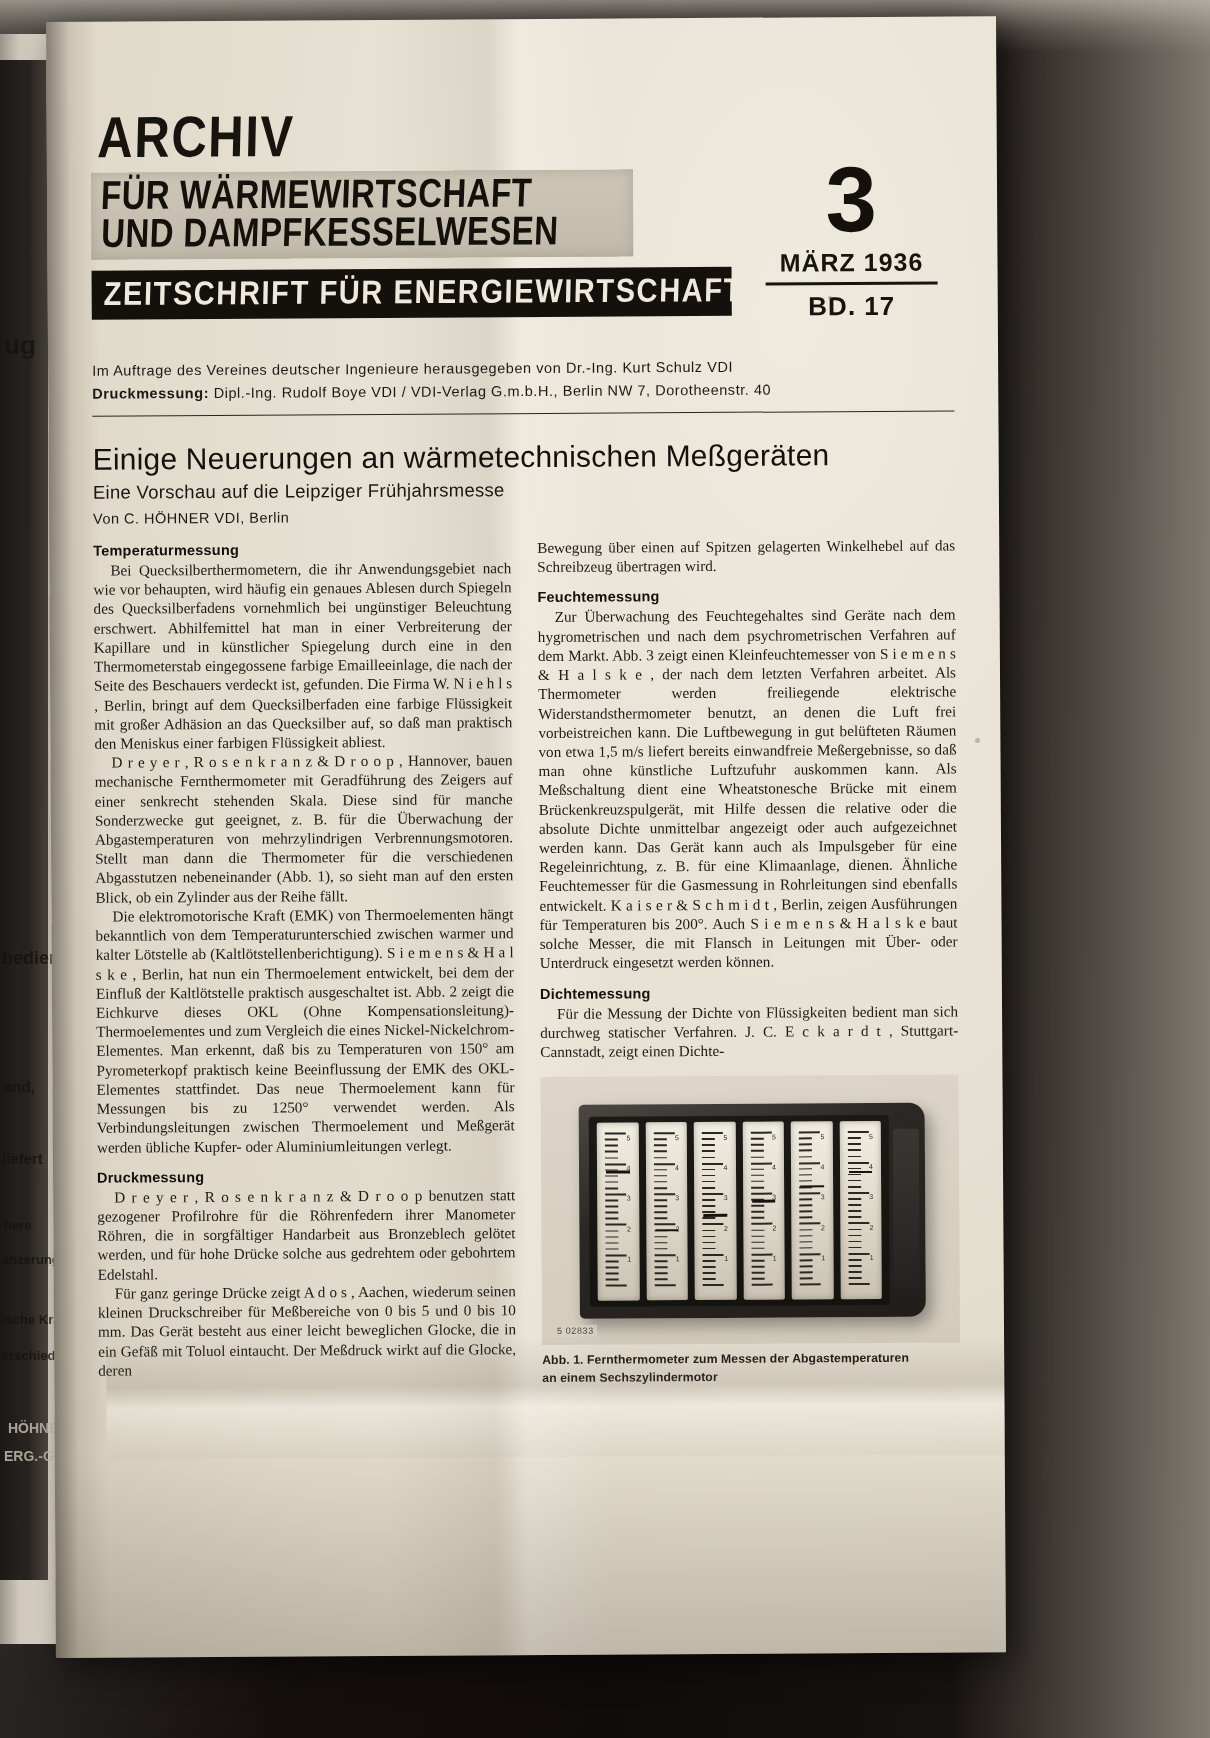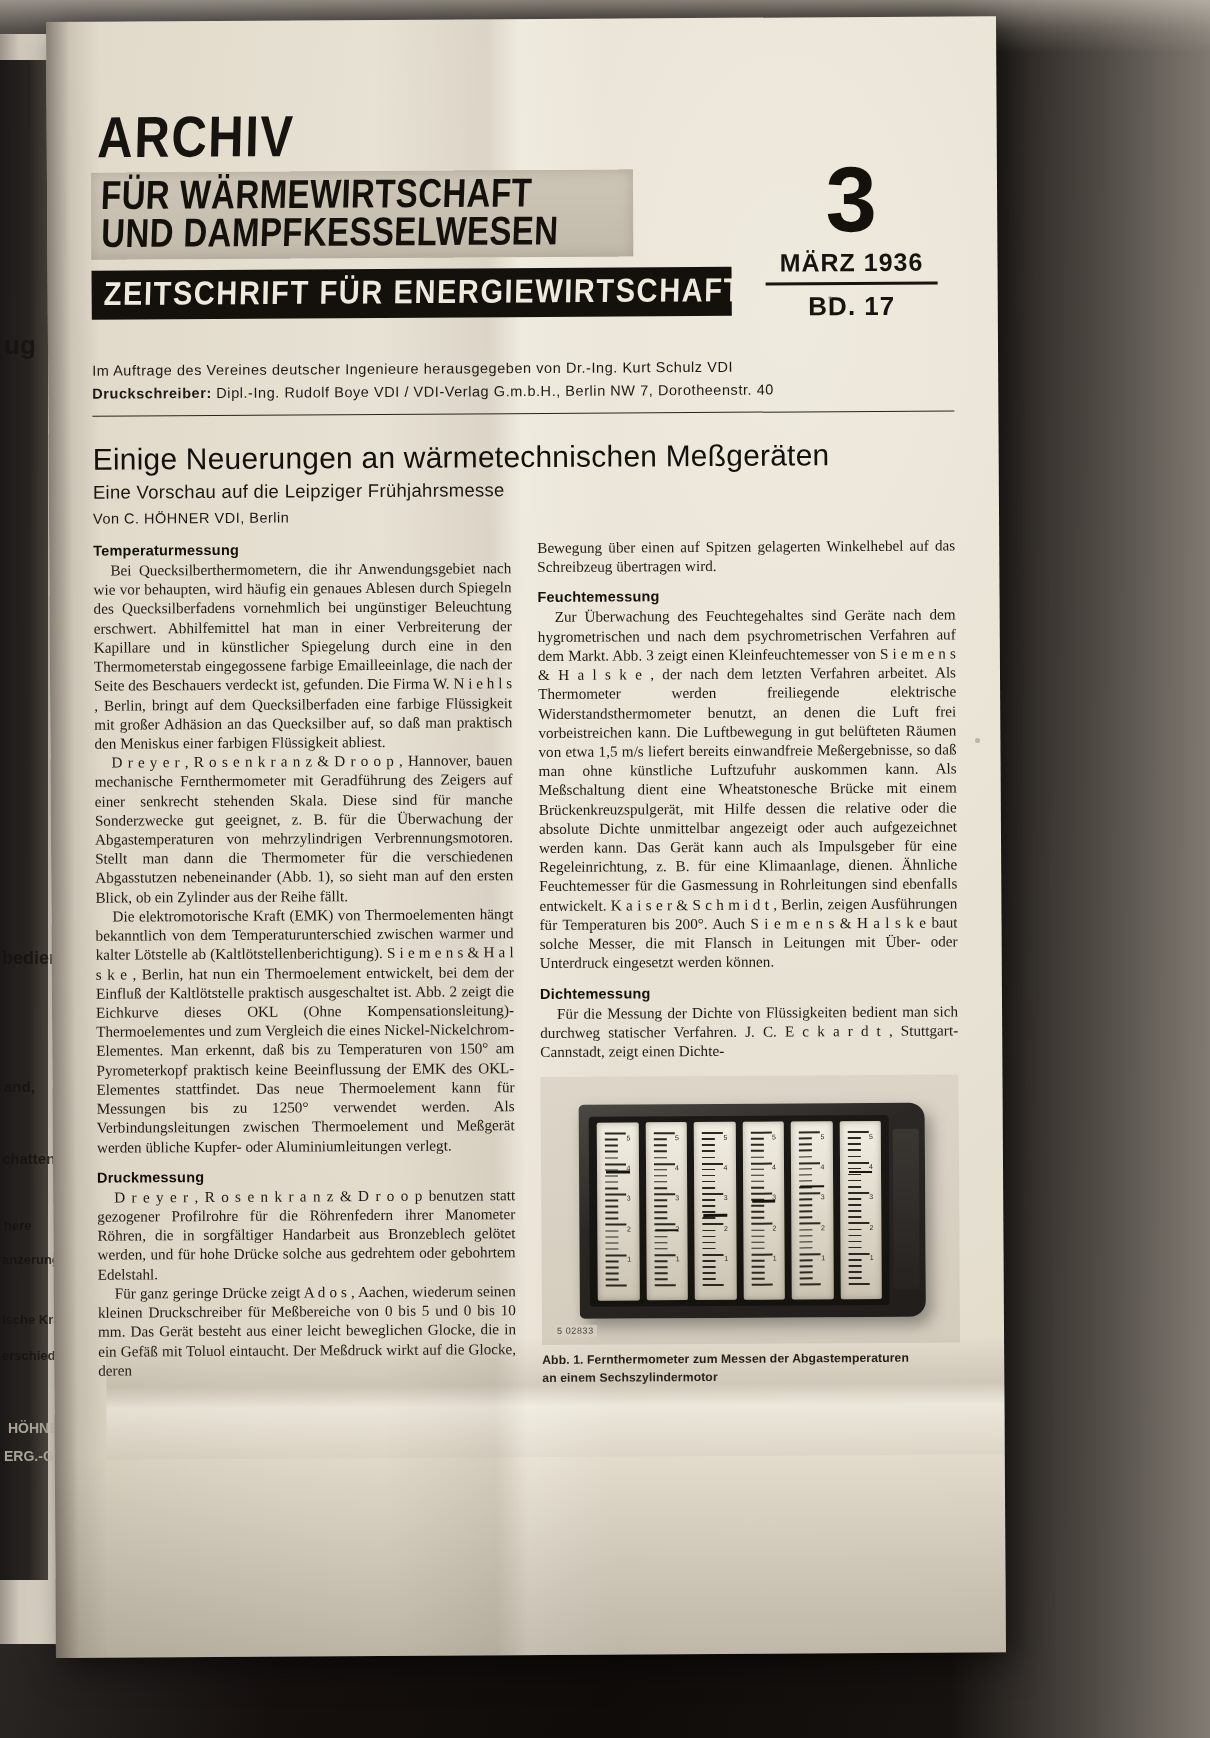--- a/index.html
+++ b/index.html
@@ -365,21 +365,21 @@
 
   <div class="backdrop"></div>
   <div class="backdrop-topstrip"></div>
   <div class="backdrop-light"></div>
 
   <div class="under-page"></div>
   <div class="under-dark"></div>
   <div class="under-txt" style="left:4px; top:330px; font-size:26px;">ug</div>
   <div class="under-txt" style="left:2px; top:948px; font-size:18px;">bedient</div>
   <div class="under-txt" style="left:4px; top:1078px; font-size:15px;">and,</div>
-  <div class="under-txt" style="left:2px; top:1150px; font-size:15px;">chatten</div>
+  <div class="under-txt" style="left:2px; top:1150px; font-size:15px;">liefert</div>
   <div class="under-txt" style="left:4px; top:1218px; font-size:13px;">here</div>
   <div class="under-txt" style="left:2px; top:1252px; font-size:13px;">anzerung</div>
   <div class="under-txt" style="left:2px; top:1312px; font-size:13px;">ische Kraft</div>
   <div class="under-txt" style="left:2px; top:1348px; font-size:13px;">erschiede</div>
   <div class="under-txt" style="left:8px; top:1420px; font-size:14px; color:#cfc8bb;">HÖHNER</div>
   <div class="under-txt" style="left:4px; top:1448px; font-size:14px; color:#cfc8bb;">ERG.-G</div>
 
   <div class="sheet">
     <div class="sheet-gutter"></div>
     <div class="sheet-crease"></div>
@@ -400,21 +400,21 @@
         <div class="mh-right">
           <div class="mh-issue">3</div>
           <div class="mh-date">MÄRZ 1936</div>
           <div class="mh-rule"></div>
           <div class="mh-vol">BD. 17</div>
         </div>
       </div>
 
       <div class="imprint">
         <div>Im Auftrage des Vereines deutscher Ingenieure herausgegeben von Dr.-Ing. Kurt Schulz VDI</div>
-        <div><b>Druckschreiber:</b><span> Dipl.-Ing. Rudolf Boye VDI  /  VDI-Verlag G.m.b.H., Berlin NW 7, Dorotheenstr. 40</span></div>
+        <div><b>Druckmessung:</b><span> Dipl.-Ing. Rudolf Boye VDI  /  VDI-Verlag G.m.b.H., Berlin NW 7, Dorotheenstr. 40</span></div>
       </div>
       <div class="imprint-rule"></div>
 
       <div class="art-title">Einige Neuerungen an wärmetechnischen Meßgeräten</div>
       <div class="art-sub">Eine Vorschau auf die Leipziger Frühjahrsmesse</div>
       <div class="art-by">Von C. HÖHNER VDI, Berlin</div>
 
       <div class="cols">
 
         <div class="col">

